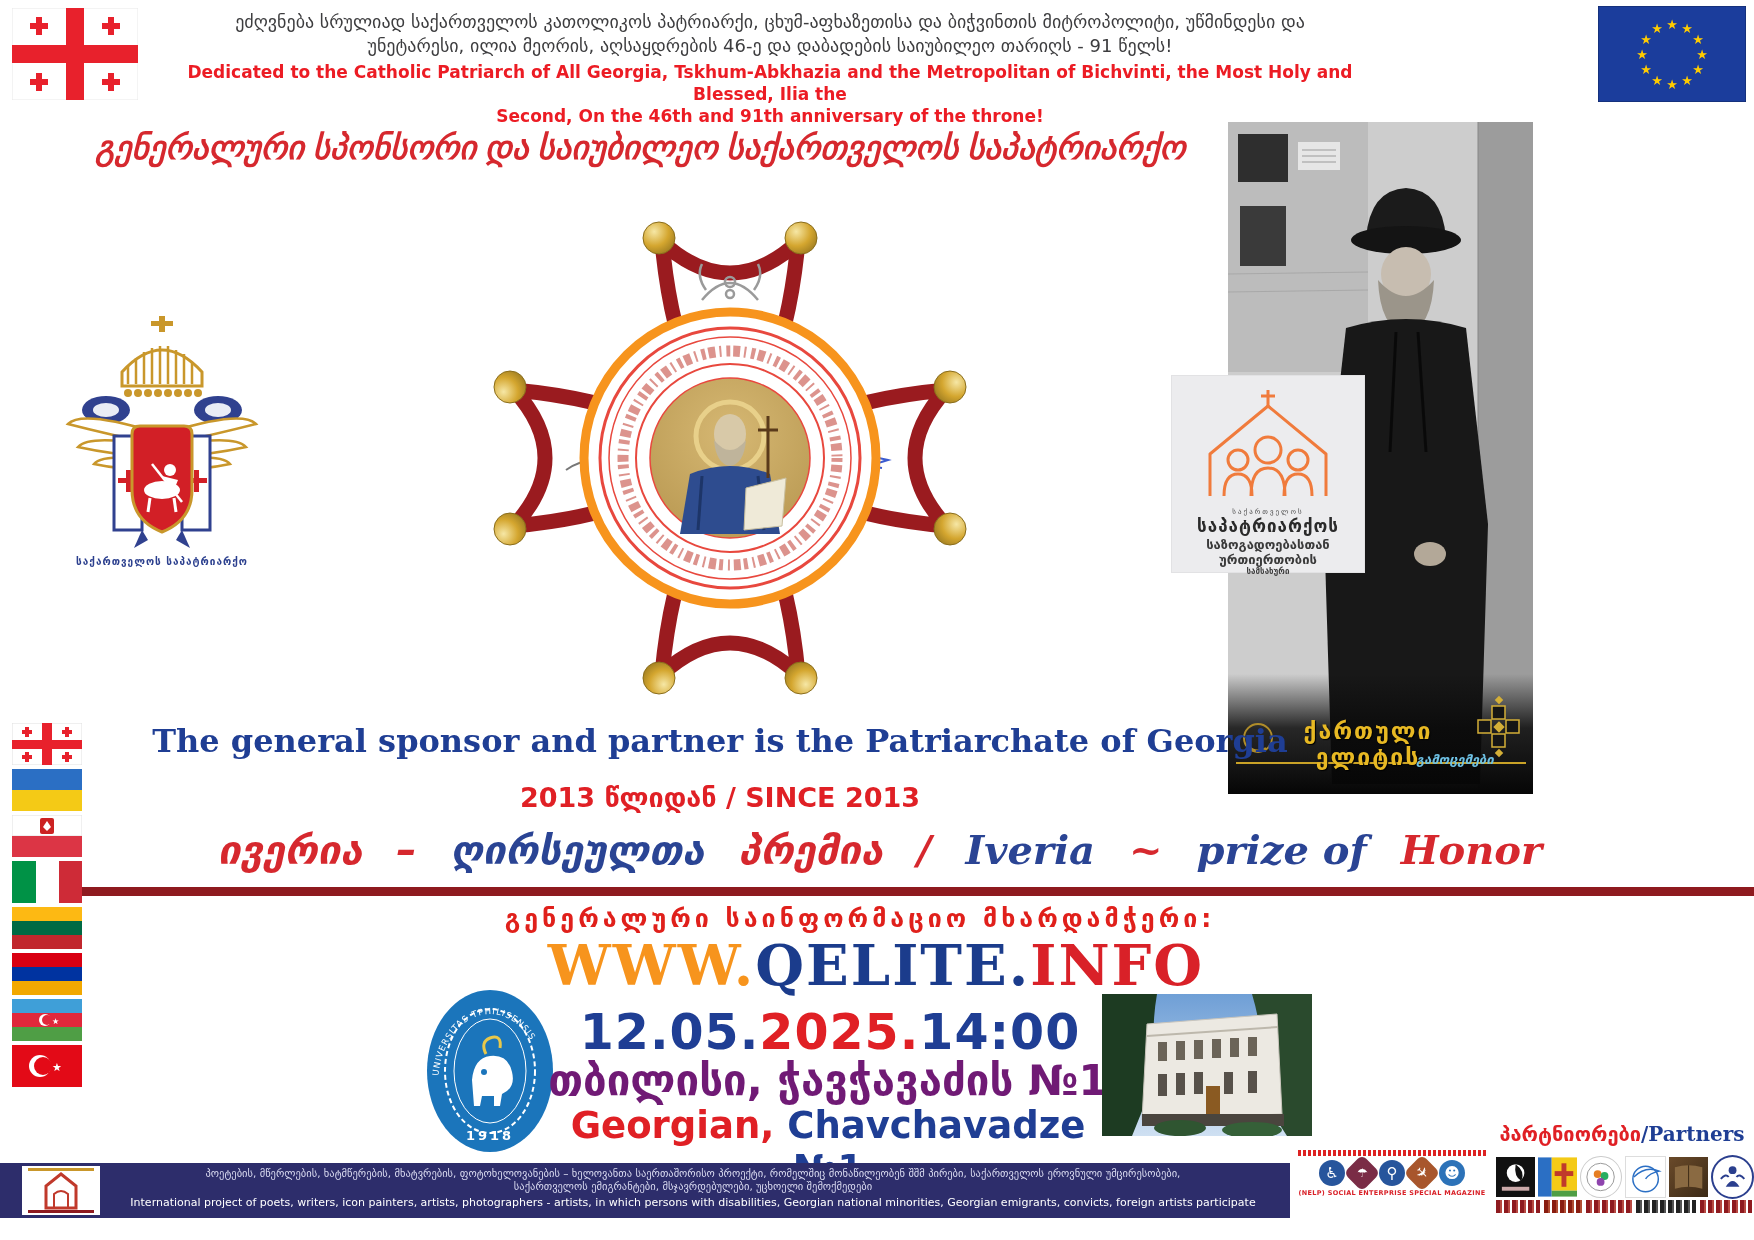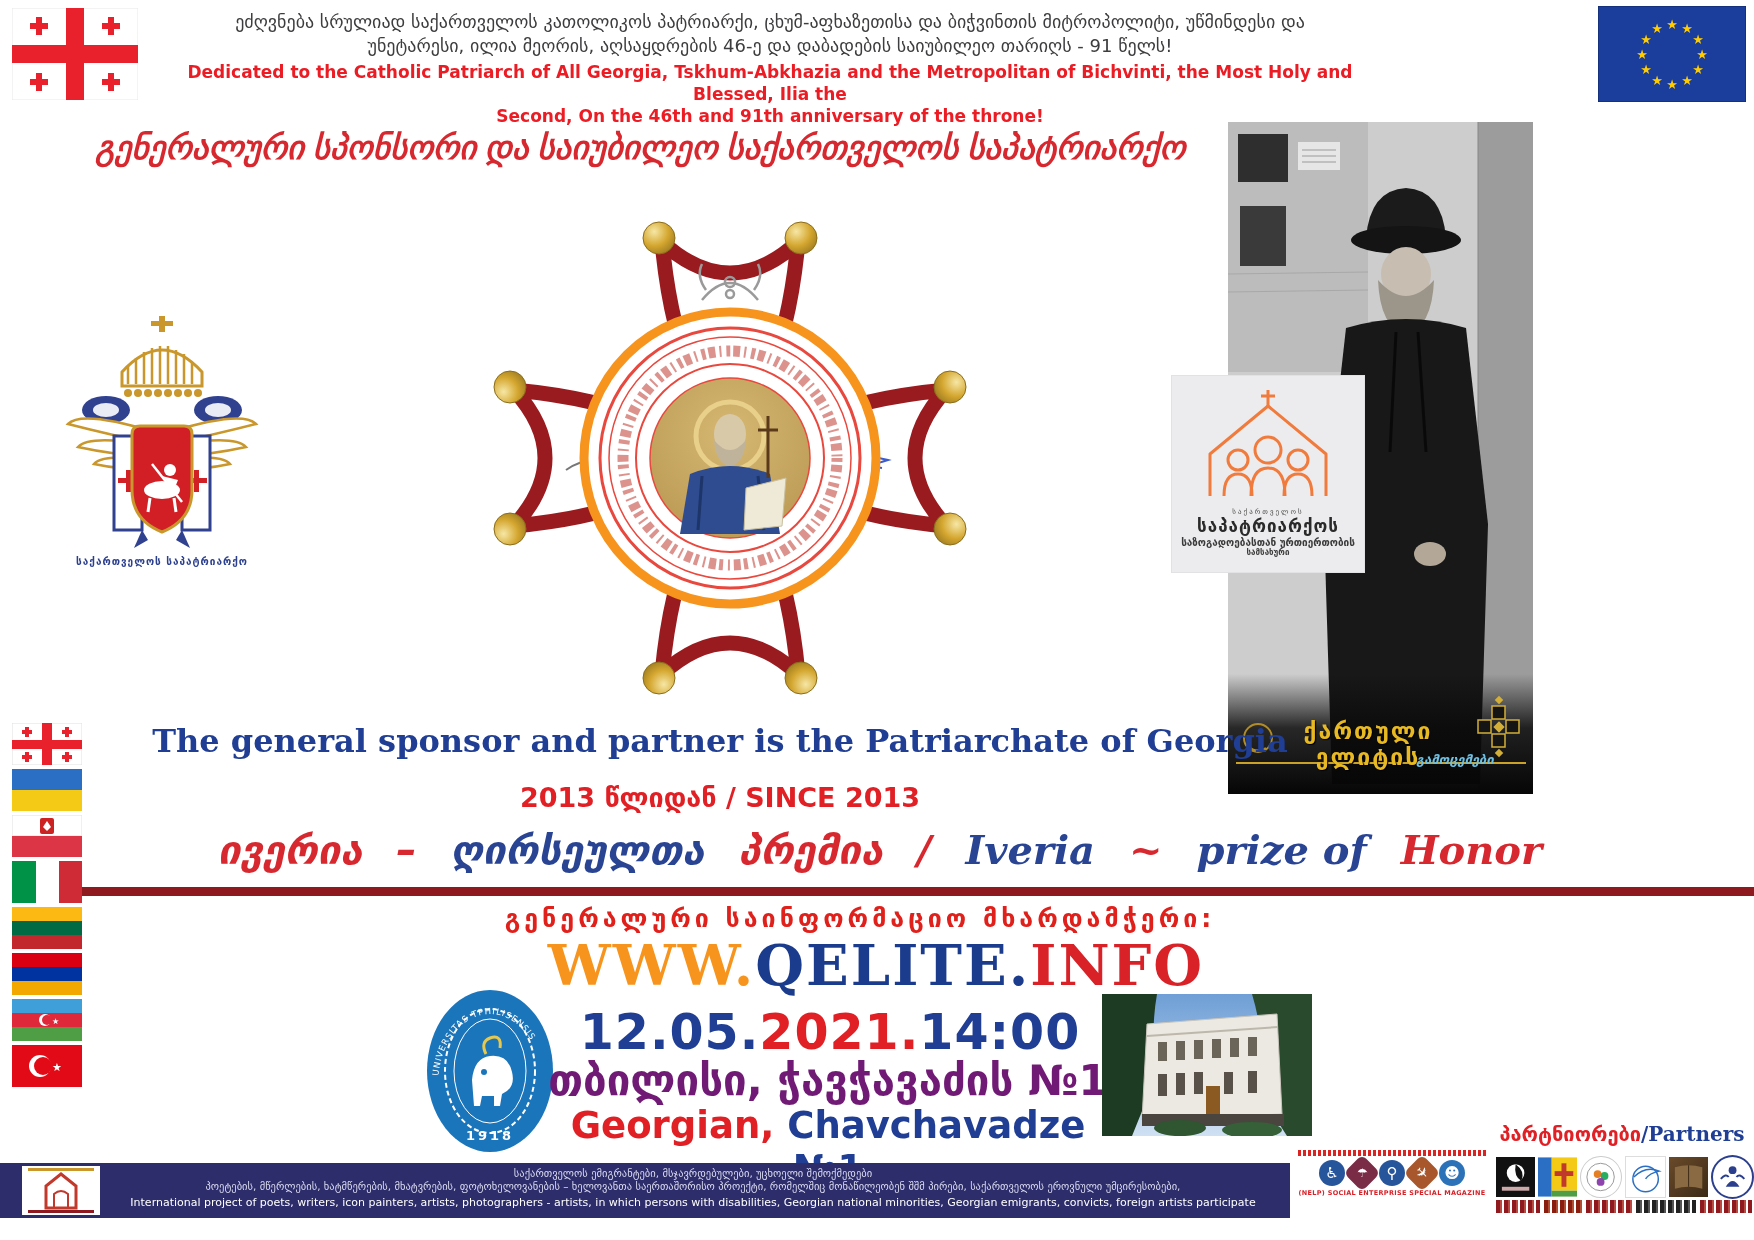--- a/index.html
+++ b/index.html
@@ -21,21 +21,21 @@
 
   
   .emblem{left:58px;top:314px;width:208px;height:252px;text-align:center;}
   .emblem-caption{font-size:10px;color:#2b3f8e;font-weight:bold;letter-spacing:1px;margin-top:2px;}
 
   
   .pat-logo{left:1172px;top:376px;width:192px;height:196px;background:#ececee;
             text-align:center;box-shadow:0 0 0 1px #e2e2e4;}
   .pat-logo .t1{font-size:7px;color:#4a4a4a;letter-spacing:2px;margin-top:2px;}
   .pat-logo .t2{font-size:17px;color:#2a2a2a;font-weight:bold;letter-spacing:1px;}
-  .pat-logo .t3{font-size:10px;color:#3a3a3a;font-weight:bold;margin-top:1px;}
+  .pat-logo .t3{font-size:13px;color:#3a3a3a;font-weight:bold;margin-top:1px;}
   .pat-logo .t4{font-size:8px;color:#3a3a3a;font-weight:bold;}
 
   
   .photo-man{left:1228px;top:122px;width:305px;height:672px;}
   .photo-gold{left:1268px;top:718px;width:200px;text-align:center;font-size:23px;font-weight:bold;
               color:#E8B923;letter-spacing:2px;text-shadow:1px 1px 1px #000;}
   .photo-blue{left:1390px;top:752px;width:130px;text-align:center;font-size:13px;font-style:italic;
               font-weight:bold;color:#6ec1e4;}
 
   
@@ -429,21 +429,21 @@
     </text>
     <g>
       <path d="M 48,92 Q 50,70 66,68 Q 84,66 88,84 Q 92,100 78,106 L 76,118 L 70,118 L 70,108 L 58,108 L 56,118 L 50,118 Z" fill="#fff"></path>
       <path d="M 62,66 q -6,-12 4,-16 q 12,-4 10,10" fill="none" stroke="#e8c84a" stroke-width="3"></path>
       <circle cx="60" cy="84" r="3" fill="#1B75BB"></circle>
     </g>
     <text x="66" y="152" font-size="13" font-weight="bold" fill="#fff" text-anchor="middle" letter-spacing="3">1918</text>
   </svg>
 
   <div class="abs event-date">
-    <span class="b">12.05.</span><span class="r">2021.</span><span class="b">14:00</span>
+    <span class="b">12.05.</span><span class="r">2025.</span><span class="b">14:00</span>
   </div>
   <div class="abs event-ka">თბილისი, ჭავჭავაძის №1</div>
   <div class="abs event-en">
     <span class="r">Georgian,</span>
     <span class="b">Chavchavadze №1</span>
   </div>
 
   <svg class="abs building" viewBox="0 0 210 142">
     <defs>
         <linearGradient id="sky" x1="0" y1="0" x2="0" y2="1">
@@ -480,22 +480,22 @@
   <div class="abs navy">
     <div class="navy-logo">
       <svg width="78" height="49" viewBox="0 0 78 49">
         <rect x="6" y="2" width="66" height="3" fill="#c9972b"></rect>
         <path d="M 24,42 V 20 L 39,8 L 54,20 V 42 Z" fill="none" stroke="#c0392b" stroke-width="3"></path>
         <path d="M 32,42 V 28 Q 39,22 46,28 V 42" fill="none" stroke="#c0392b" stroke-width="2"></path>
         <rect x="6" y="44" width="66" height="3" fill="#8E1A1F"></rect>
       </svg>
     </div>
     <div class="navy-text">
+      <div class="navy-ka">პოეტების, მწერლების, ხატმწერების, მხატვრების, ფოტოხელოვანების – ხელოვანთა საერთაშორისო პროექტი, რომელშიც მონაწილეობენ შშმ პირები, საქართველოს ეროვნული უმცირესობები,</div>
       <div class="navy-ka">საქართველოს ემიგრანტები, მსჯავრდებულები, უცხოელი შემოქმედები</div>
-      <div class="navy-ka">პოეტების, მწერლების, ხატმწერების, მხატვრების, ფოტოხელოვანების – ხელოვანთა საერთაშორისო პროექტი, რომელშიც მონაწილეობენ შშმ პირები, საქართველოს ეროვნული უმცირესობები,</div>
       <div class="navy-en">International project of poets, writers, icon painters, artists, photographers - artists, in which persons with disabilities, Georgian national minorities, Georgian emigrants, convicts, foreign artists participate</div>
     </div>
   </div>
 
   <div class="abs partners-label">
     <span class="r">პარტნიორები</span><span class="b">/Partners</span>
   </div>
 
   <div class="abs magazine">
     <div class="mag-micro"></div>

